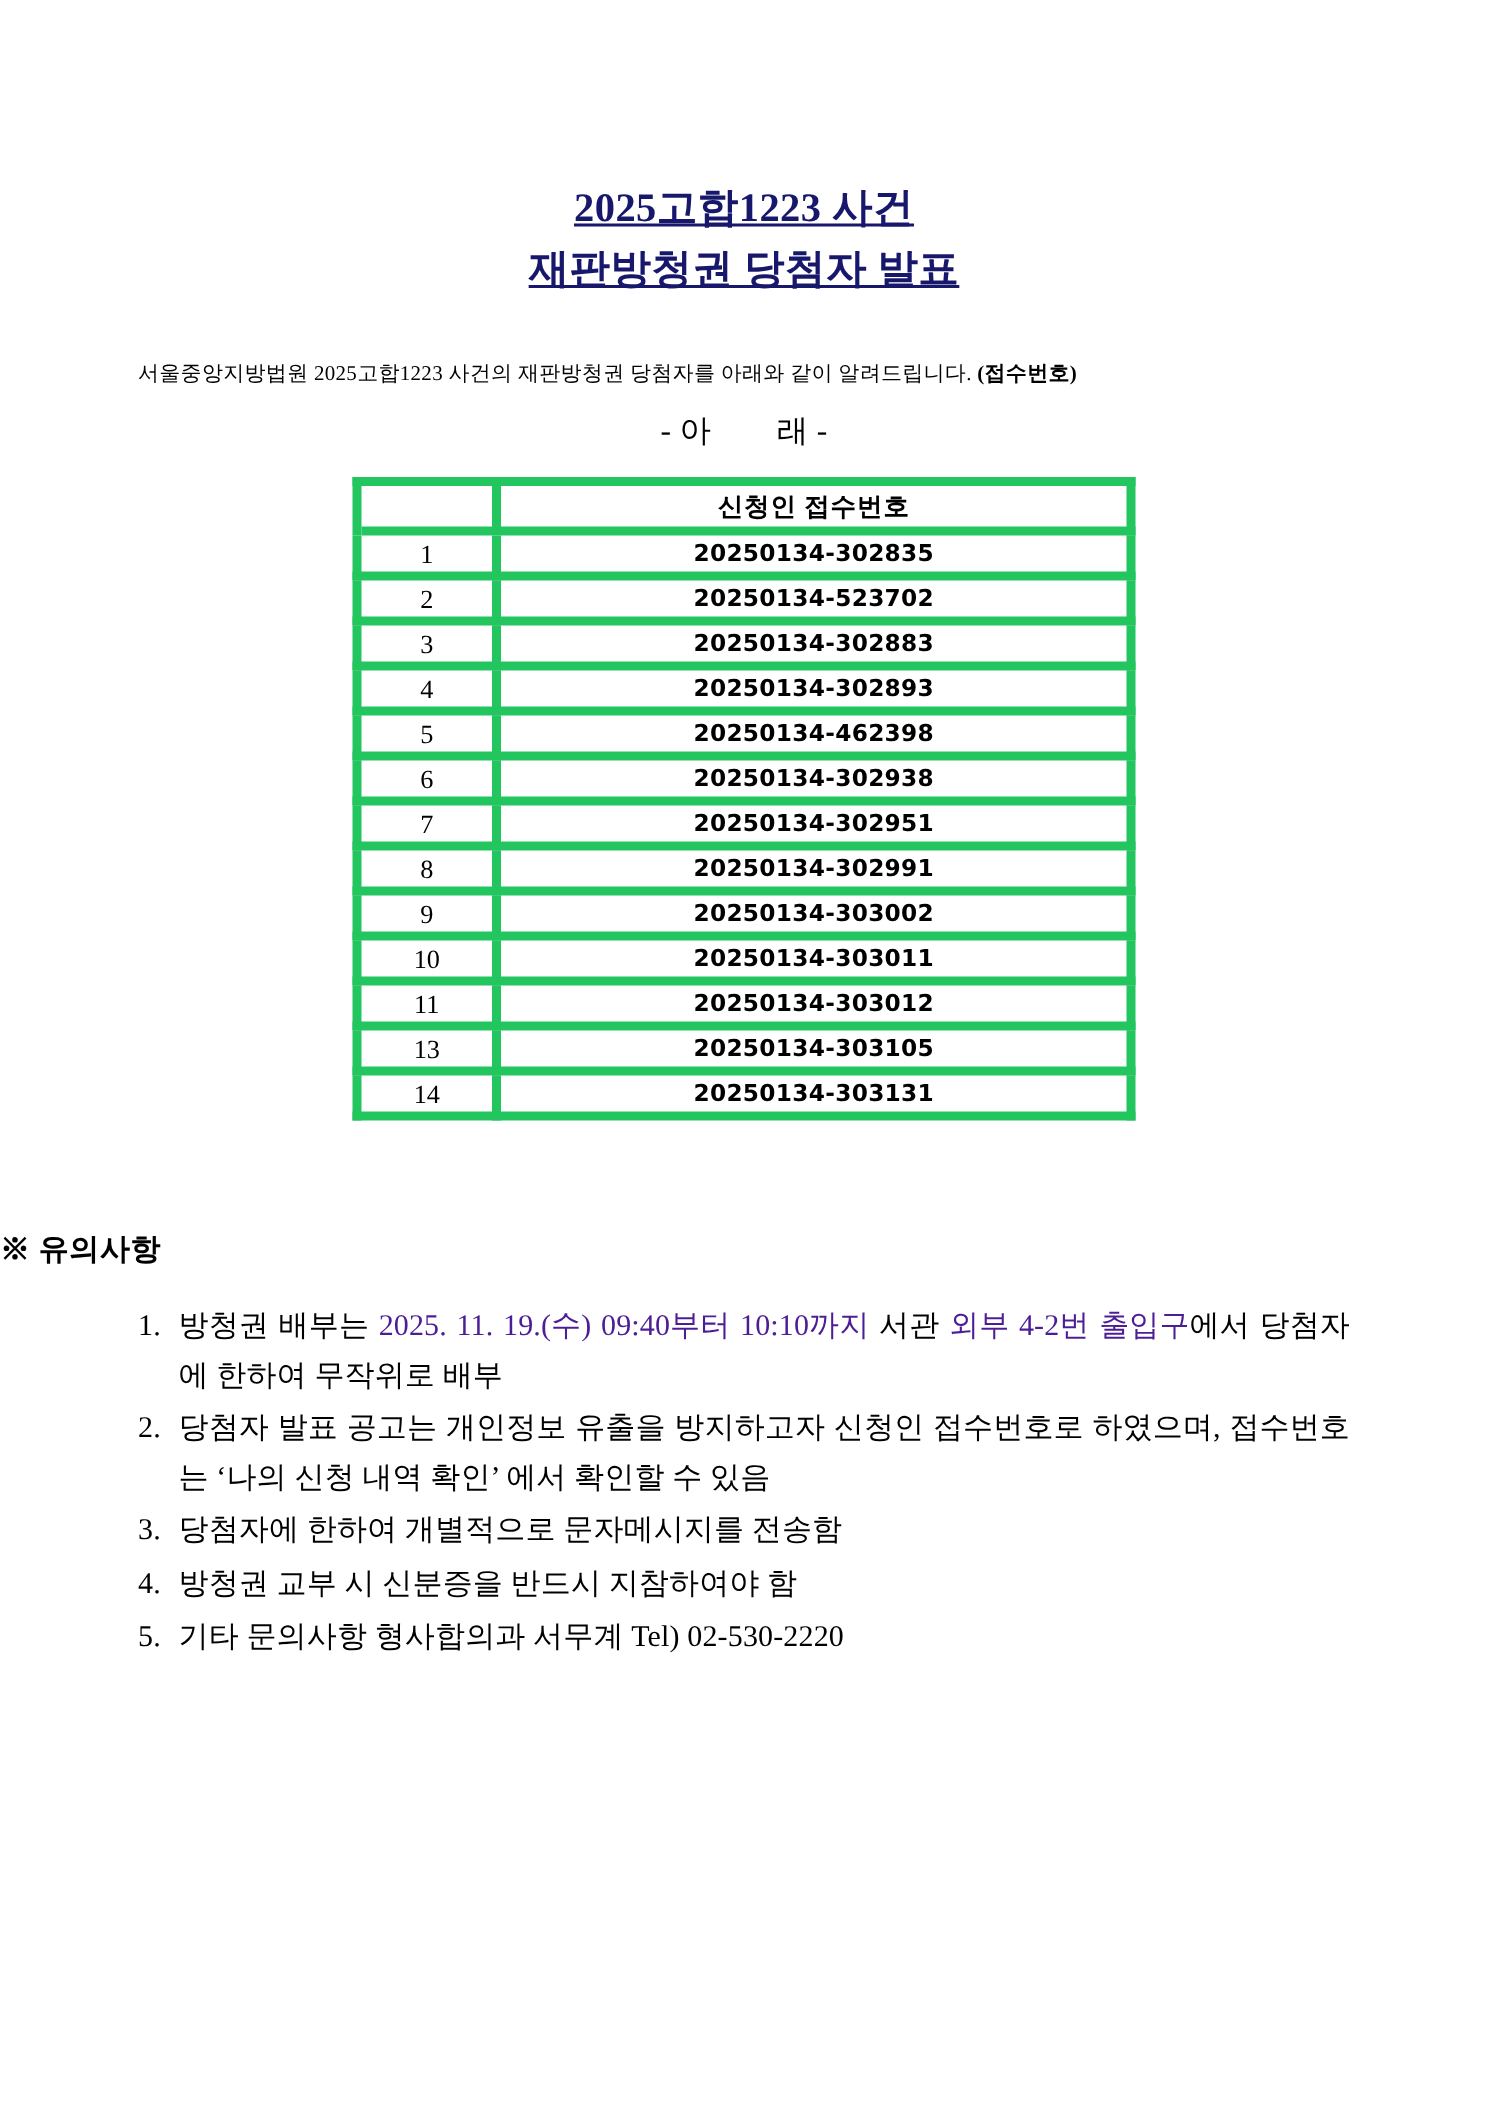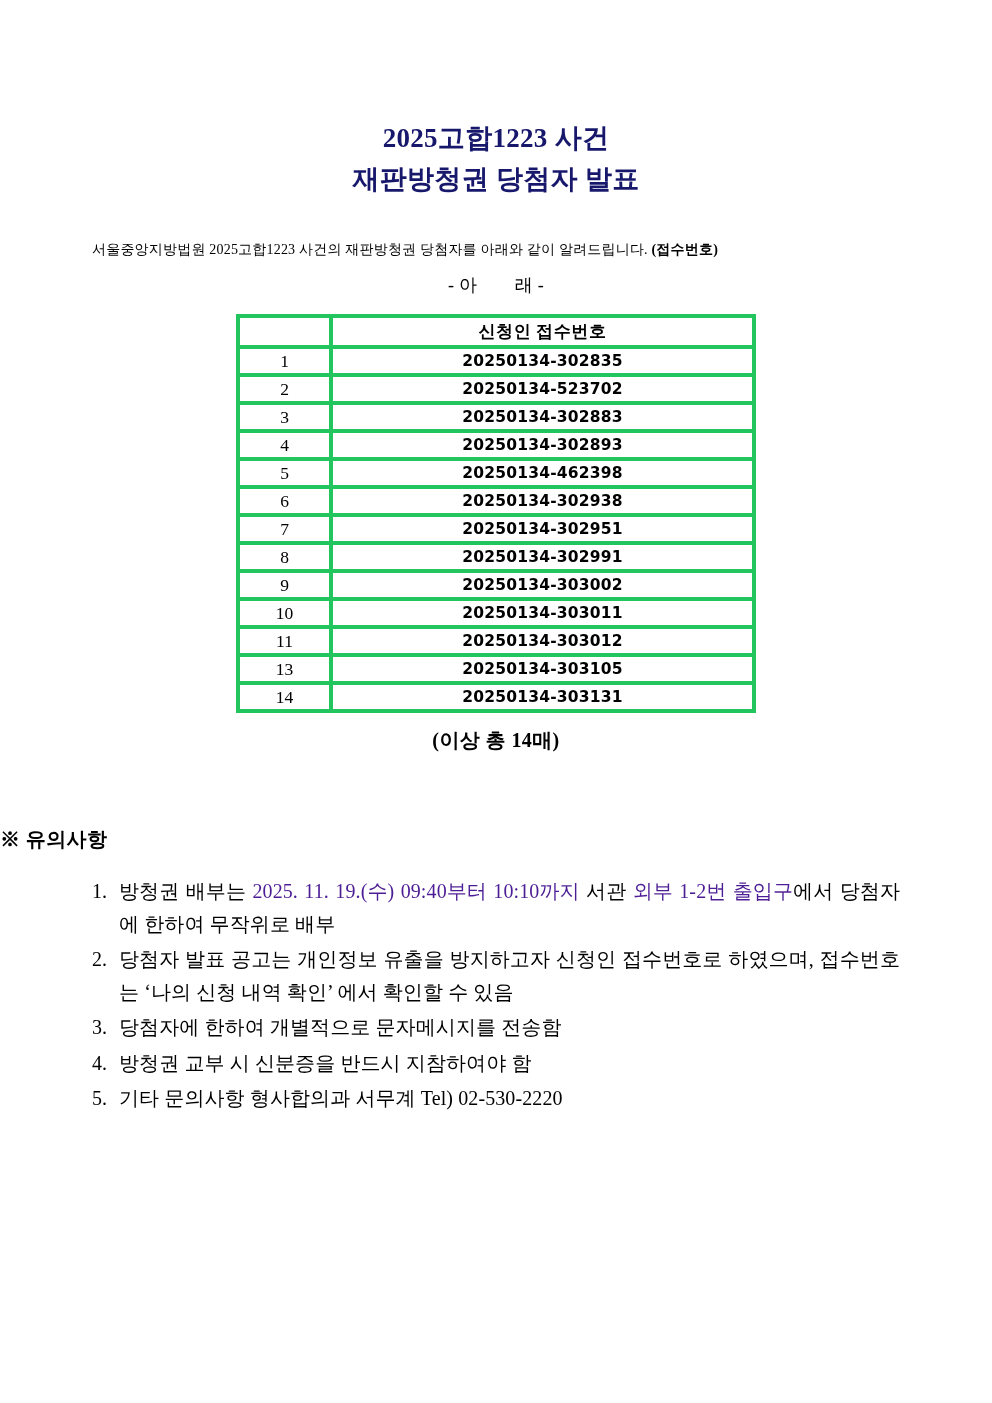--- a/index.html
+++ b/index.html
@@ -26,60 +26,61 @@
 
   
   .title-block {
     text-align: center;
     color: #17176b;
     font-weight: bold;
     font-size: 27px;
     line-height: 41px;
     letter-spacing: 0.3px;
     padding-top: 118px;
+    text-decoration: underline;
   }
   .title-line {
     display: block;
     white-space: pre;
   }
 
   
   .intro {
     margin: 34px 92px 0 92px;
     font-size: 14px;
     line-height: 31px;
     text-align: justify;
     letter-spacing: 0.2px;
   }
   .intro .b {
     font-weight: bold;
   }
 
   .ahrae {
     text-align: center;
-    font-size: 18px;
+    font-size: 21px;
     margin-top: 8px;
     letter-spacing: 0.2px;
     white-space: pre;
   }
 
   
   .table-wrap {
     margin-top: 17px;
     display: flex;
     justify-content: center;
   }
   table.recv {
     border-collapse: collapse;
     width: 516px;
     table-layout: fixed;
   }
   table.recv th,
   table.recv td {
-    border: 4px solid #22c55e;
+    border: 6px solid #22c55e;
     text-align: center;
     padding: 0;
     height: 24px;
     line-height: 24px;
     font-size: 17px;
   }
   table.recv col.c-idx { width: 93px; }
   table.recv col.c-num { width: 423px; }
   table.recv th.hdr-blank {
     border-bottom: 1px solid #000;
@@ -219,29 +220,28 @@
           <td class="num">20250134-303105</td>
         </tr>
         <tr>
           <td class="idx">14</td>
           <td class="num">20250134-303131</td>
         </tr>
       </tbody>
     </table>
   </div>
 
-  <div class="total-line">(이상 총 14매)</div>
 
   <div class="notice-heading">※ 유의사항</div>
 
   <div class="notice-list">
 
     <div class="notice-item">
       <span class="notice-num">1.</span>
-      <span class="notice-text"><span>방청권 배부는 </span><span class="red">2025. 11. 19.(수) 09:40부터 10:10까지</span><span> 서관 </span><span class="red">외부 1-2번 출입구</span><span>에서 당첨자에 한하여 무작위로 배부</span></span>
+      <span class="notice-text"><span>방청권 배부는 </span><span class="red">2025. 11. 19.(수) 09:40부터 10:10까지</span><span> 서관 </span><span class="red">외부 4-2번 출입구</span><span>에서 당첨자에 한하여 무작위로 배부</span></span>
     </div>
 
     <div class="notice-item">
       <span class="notice-num">2.</span>
       <span class="notice-text">당첨자 발표 공고는 개인정보 유출을 방지하고자 신청인 접수번호로 하였으며, 접수번호는 ‘나의 신청 내역 확인’ 에서 확인할 수 있음</span>
     </div>
 
     <div class="notice-item">
       <span class="notice-num">3.</span>
       <span class="notice-text">당첨자에 한하여 개별적으로 문자메시지를 전송함</span>

